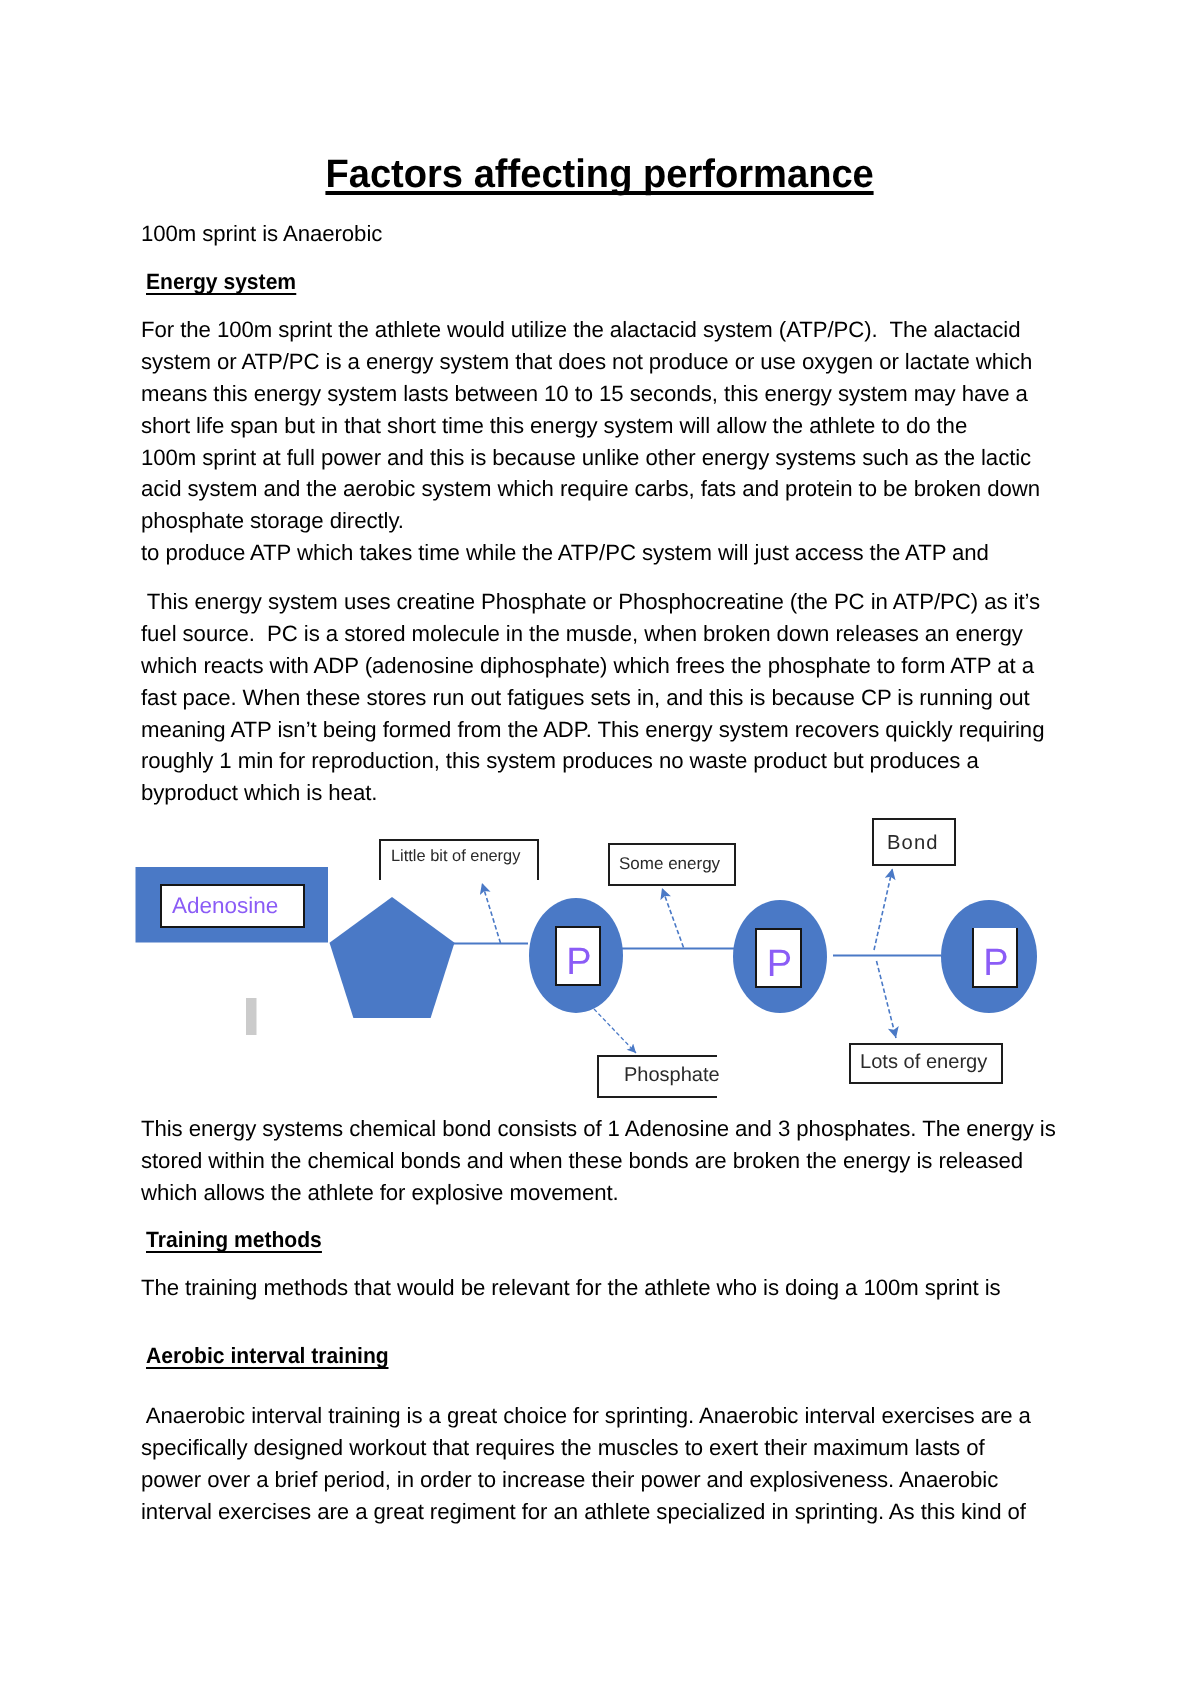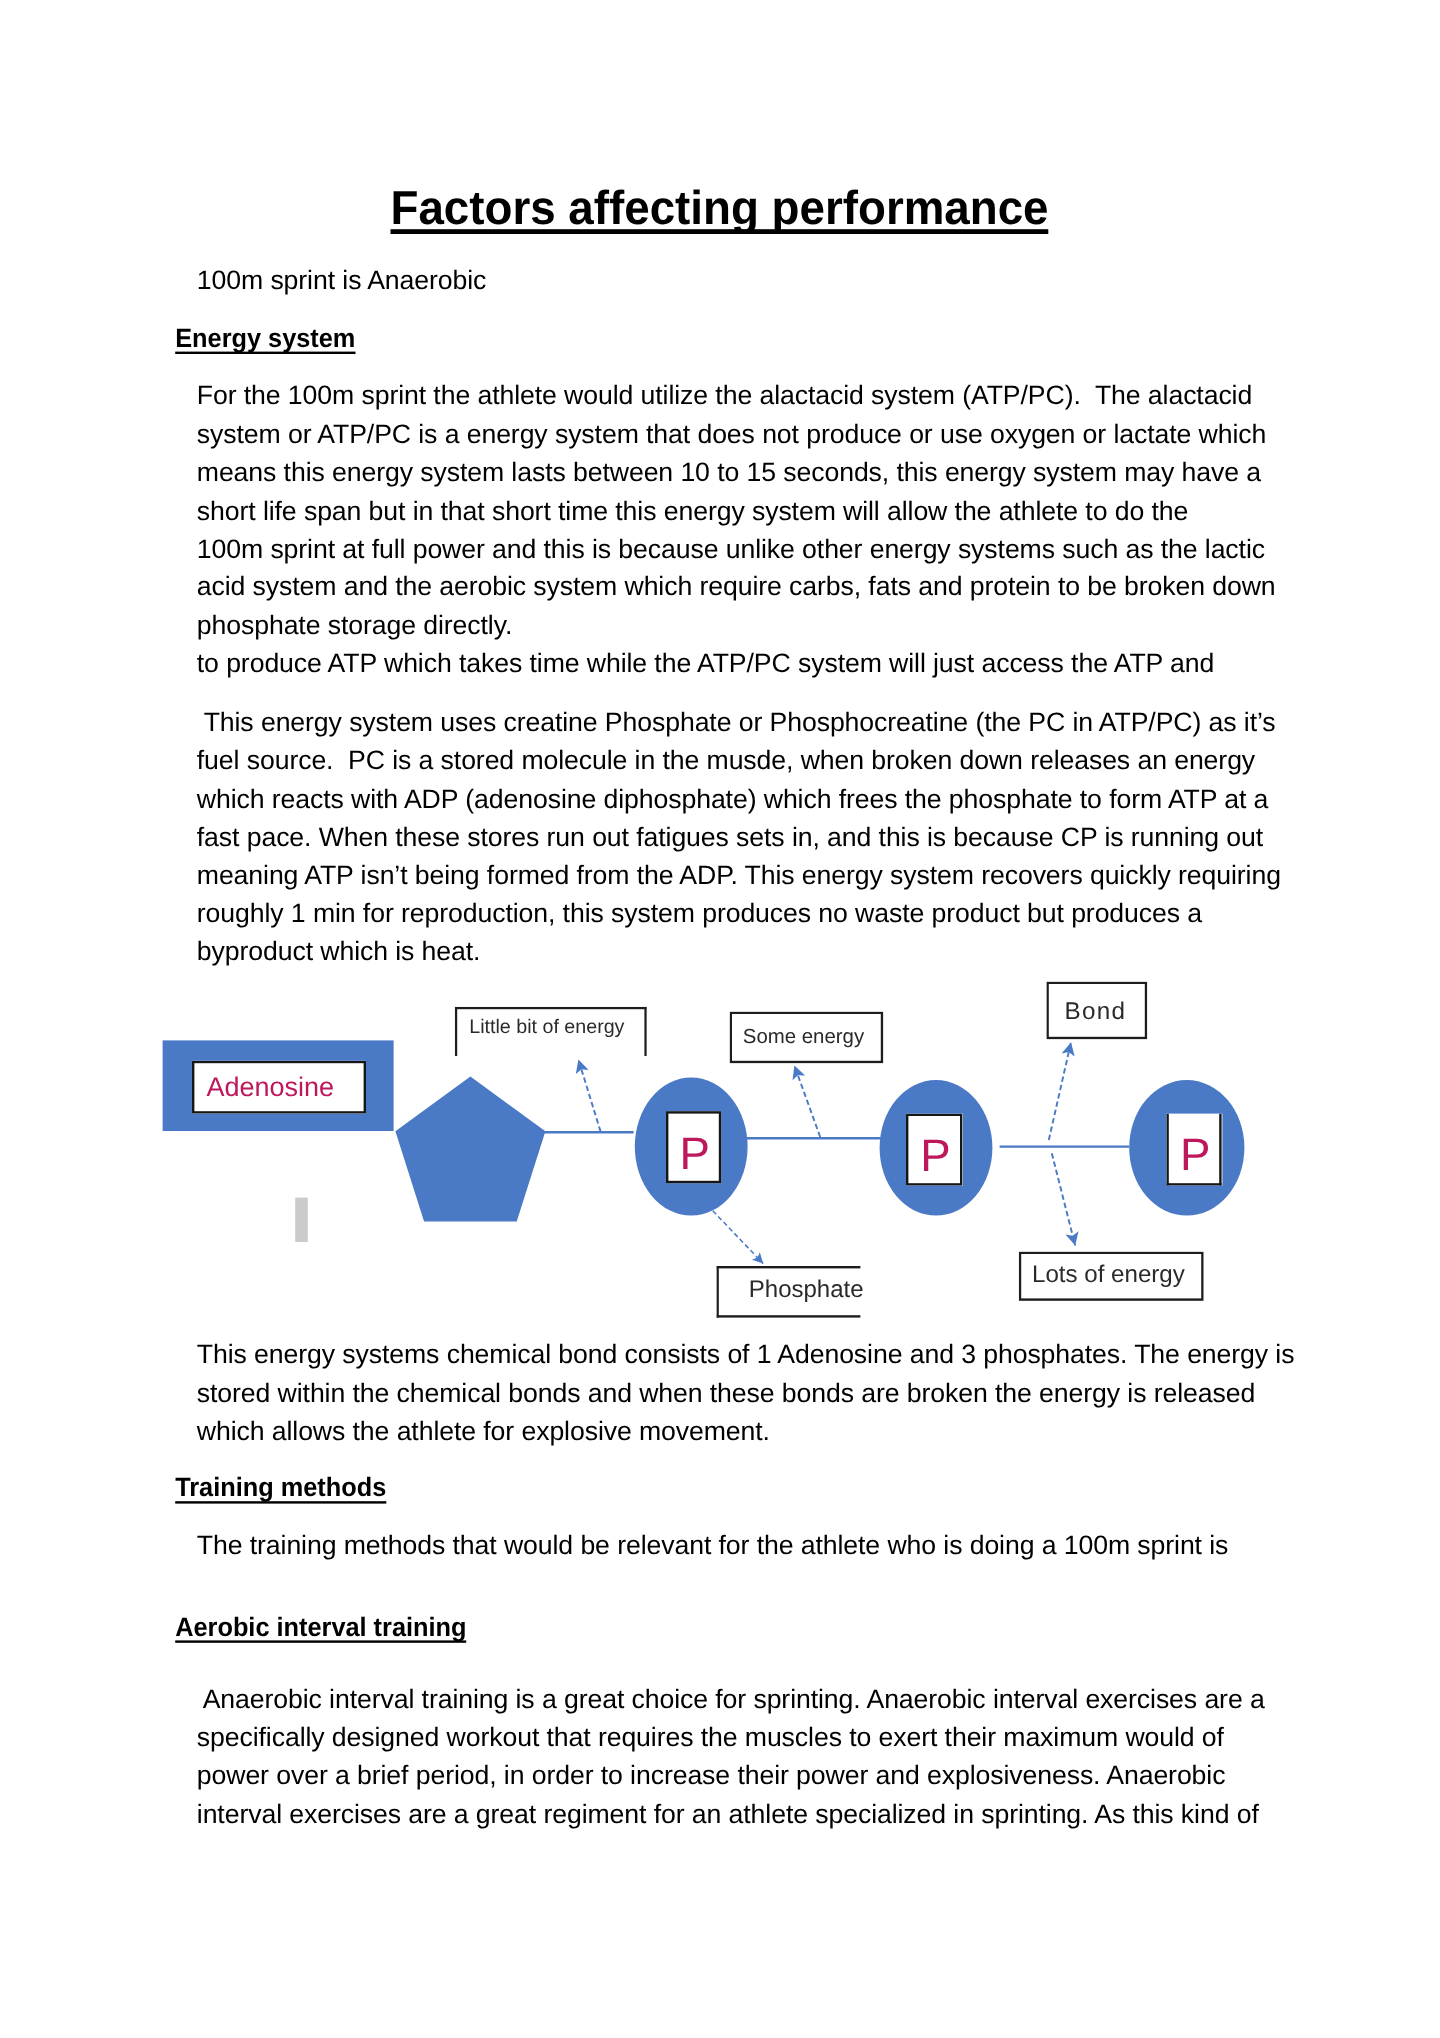--- a/index.html
+++ b/index.html
@@ -8,33 +8,33 @@
        font-family:"Liberation Sans",sans-serif;color:#000000;
        -webkit-font-smoothing:antialiased;text-rendering:geometricPrecision;}
   .page{position:relative;width:1044px;height:1698px;background:#fff;
         transform:translateZ(0);will-change:transform;}
 
   .doc-title{position:absolute;left:146px;top:152px;width:907px;text-align:center;
              font-size:39.7px;font-weight:bold;line-height:44px;}
   .doc-title .u{border-bottom:4px solid #000;display:inline-block;line-height:33px;
                 transform:scaleX(0.96);}
 
-  .para{position:absolute;left:164px;font-size:22.2px;line-height:31.95px;letter-spacing:-0.07px;}
+  .para{position:absolute;left:141px;font-size:22.2px;line-height:31.95px;letter-spacing:-0.07px;}
   .ln{white-space:pre;}
 
   .head{position:absolute;left:146px;font-size:22.2px;line-height:31.95px;font-weight:bold;
         white-space:nowrap;}
   .head .u{border-bottom:2.2px solid #000;display:inline-block;line-height:22px;
            transform:scaleX(0.951);transform-origin:left center;}
 
   
   .diagram{position:absolute;left:0;top:0;width:1200px;height:1698px;}
   .diagram > svg{position:absolute;left:0;top:0;}
   .dg-box{position:absolute;box-sizing:border-box;background:#fff;
-          font-family:"Liberation Sans",sans-serif;color:#be185d;
+          font-family:"Liberation Sans",sans-serif;color:#8b5cf6;
           display:flex;align-items:center;transform:translateZ(0);}
   .adn{left:160px;top:884px;width:145px;height:44px;border:2.2px solid #161616;
        font-size:22.5px;padding-left:10px;white-space:nowrap;}
   .pbox{border:2.4px solid #161616;font-size:38px;justify-content:center;line-height:1;
         padding-top:12px;padding-left:2px;align-items:center;}
   .co{border:2px solid #1d1d1d;font-size:17.5px;padding-left:11px;white-space:nowrap;
       color:#2a2a2a;}
   .co-nobottom{border-bottom:none;}
   .co-noright{border-right:none;}
   .co-thick{border-width:2.8px;padding-left:13px;font-size:20.2px;letter-spacing:1.1px;padding-top:2px;}
@@ -142,18 +142,18 @@
   <div class="head" style="top:1224.4px;"><span class="u">Training methods</span></div>
 
   <div class="para" style="top:1272.4px;">
     <div class="ln">The training methods that would be relevant for the athlete who is doing a 100m sprint is</div>
   </div>
 
   <div class="head" style="top:1340px;"><span class="u">Aerobic interval training</span></div>
 
   <div class="para" style="top:1400px;">
     <div class="ln"> Anaerobic interval training is a great choice for sprinting. Anaerobic interval exercises are a</div>
-    <div class="ln">specifically designed workout that requires the muscles to exert their maximum would of</div>
+    <div class="ln">specifically designed workout that requires the muscles to exert their maximum lasts of</div>
     <div class="ln">power over a brief period, in order to increase their power and explosiveness. Anaerobic</div>
     <div class="ln">interval exercises are a great regiment for an athlete specialized in sprinting. As this kind of</div>
   </div>
 
 </div>
 
 </body></html>

